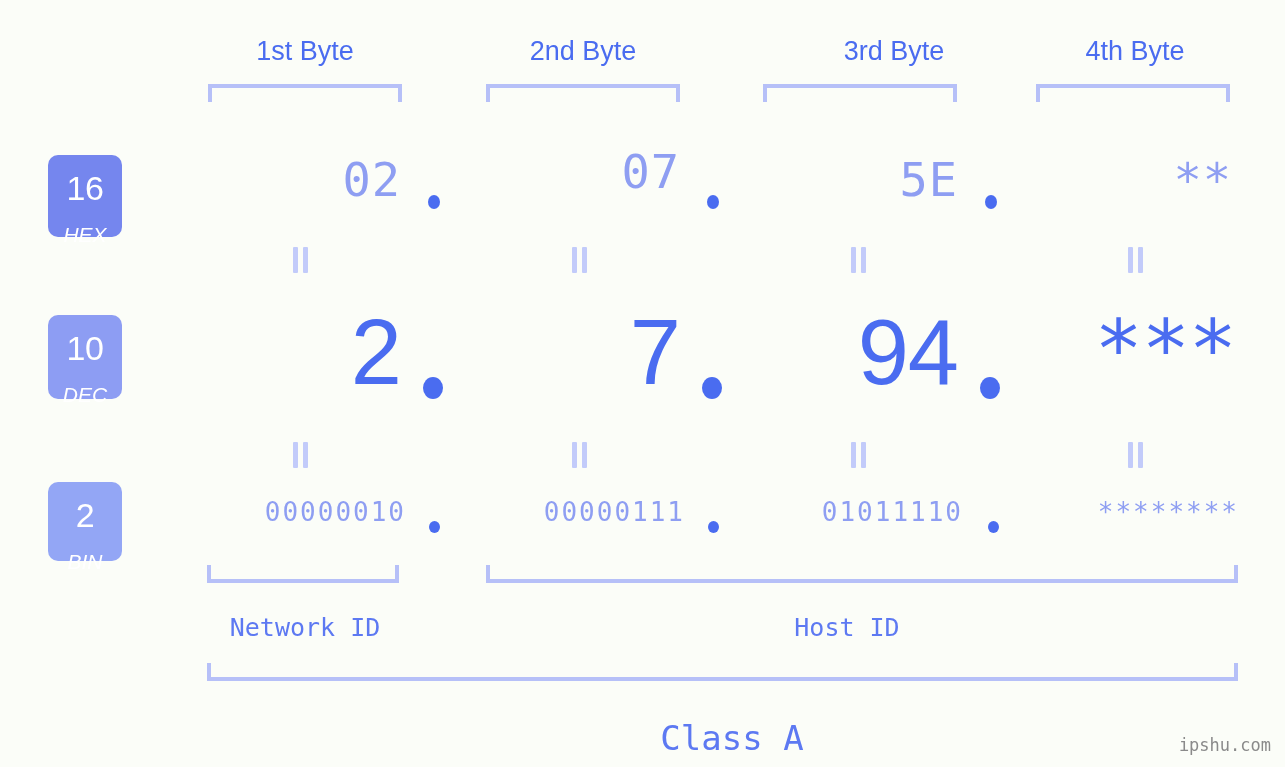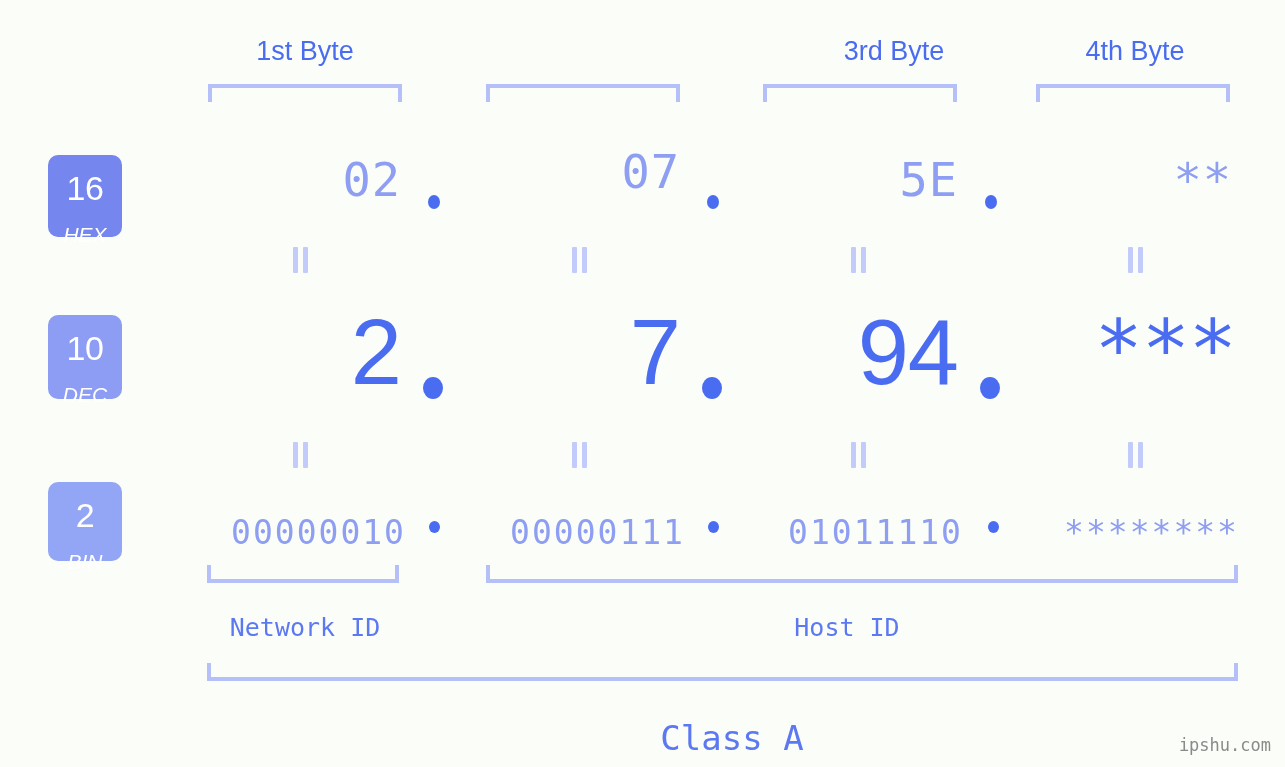--- a/index.html
+++ b/index.html
@@ -89,24 +89,23 @@
     color: #8e9ef2;
     letter-spacing: 1px;
   }
   .row-dec .cell {
     font-size: 92px;
     color: #4a6cf0;
     font-family: "Liberation Sans", sans-serif;
     letter-spacing: -1px;
   }
   .row-bin .cell {
-    font-size: 33px;
+    font-size: 26px;
     color: #8e9ef2;
     letter-spacing: 2px;
-    margin-top: 16px;
   }
   .cell.masked { color: #8e9ef2; }
   .row-dec .cell.masked {
     color: #4a6cf0;
     font-family: "DejaVu Sans Mono", monospace;
     font-size: 80px;
   }
 
   
   .dot {
@@ -153,20 +152,21 @@
     color: #8a8a8a;
     white-space: nowrap;
   }
 </style>
 </head>
 <body>
 
 <div id="stage">
 
   <div class="byte-label" style="left:205px; top:36px; width:200px;">1st Byte</div>
+  <div class="byte-label" style="left:485px; top:36px; width:196px;">2nd Byte</div>
   <div class="byte-label" style="left:796px; top:36px; width:196px;">3rd Byte</div>
   <div class="byte-label" style="left:1035px; top:36px; width:200px;">4th Byte</div>
 
   <div class="bracket down" style="left:208px; top:84px; width:194px;"></div>
   <div class="bracket down" style="left:486px; top:84px; width:194px;"></div>
   <div class="bracket down" style="left:763px; top:84px; width:194px;"></div>
   <div class="bracket down" style="left:1036px; top:84px; width:194px;"></div>
 
   <div class="badge" style="left:48px; top:155px; height:82px; background:#7586ee;">
     <span class="num">16</span>

